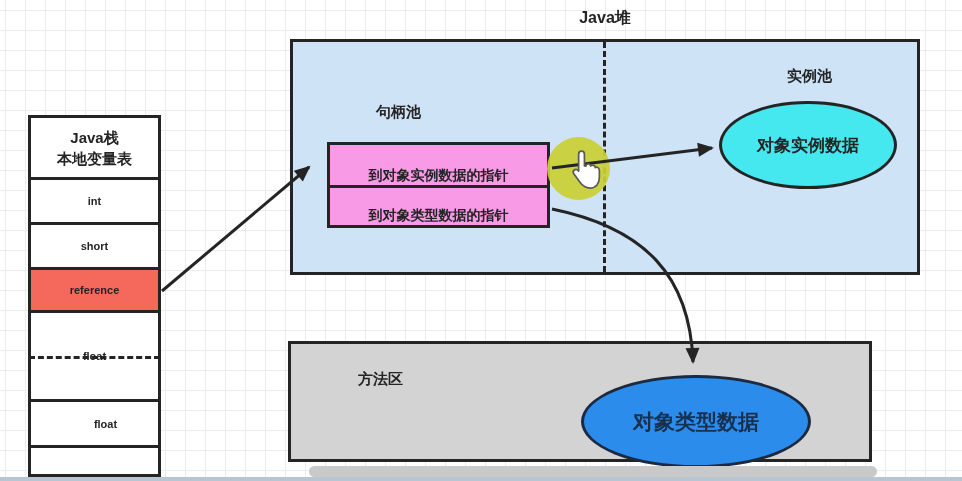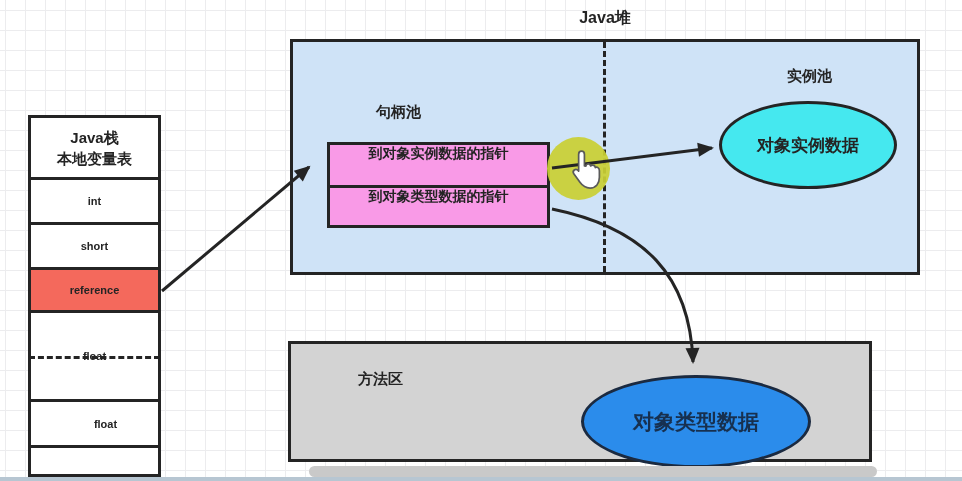--- a/index.html
+++ b/index.html
@@ -52,21 +52,21 @@
   }
   .pool-label{font-weight:bold;font-size:15px;z-index:9;}
   .handle-pool-label{left:376px;top:103px;}
   .instance-pool-label{left:787px;top:67px;}
   .method-area-label{left:358px;top:370px;text-align:center;}
   .pointer-stack{
     left:327px;top:142px;width:223px;
     border:3px solid #242424;box-sizing:border-box;background:#f99ae7;z-index:10;
   }
   .pointer-row{
-    display:flex;align-items:flex-start;justify-content:center;
+    display:flex;align-items:flex-end;justify-content:center;
     font-weight:bold;font-size:14px;box-sizing:border-box;
   }
   .pointer-row-1{height:43px;border-bottom:3px solid #242424;}
   .pointer-row-2{height:37px;border-radius:17px;}
   .ellipse{
     border-radius:50%;display:flex;align-items:center;justify-content:center;
     font-weight:bold;box-sizing:border-box;z-index:10;
   }
   .instance-ellipse{
     left:719px;top:101px;width:178px;height:88px;

